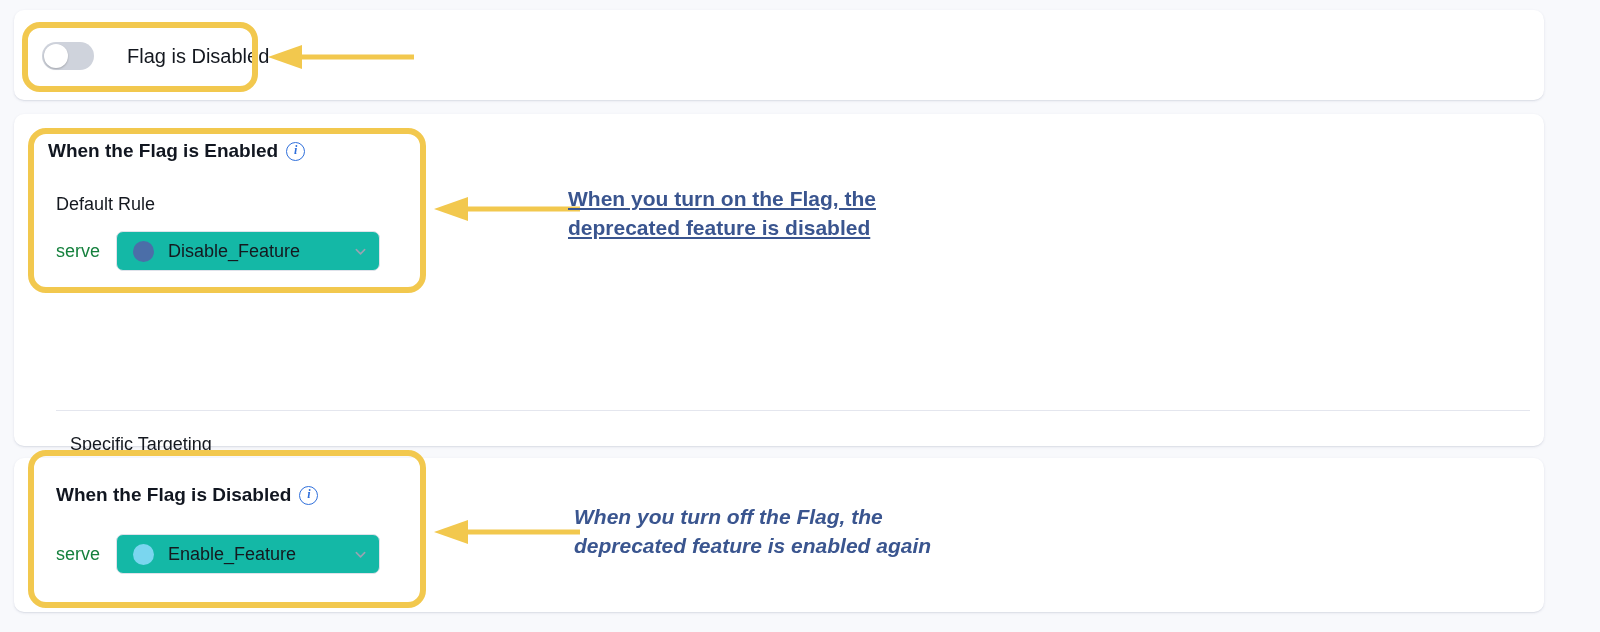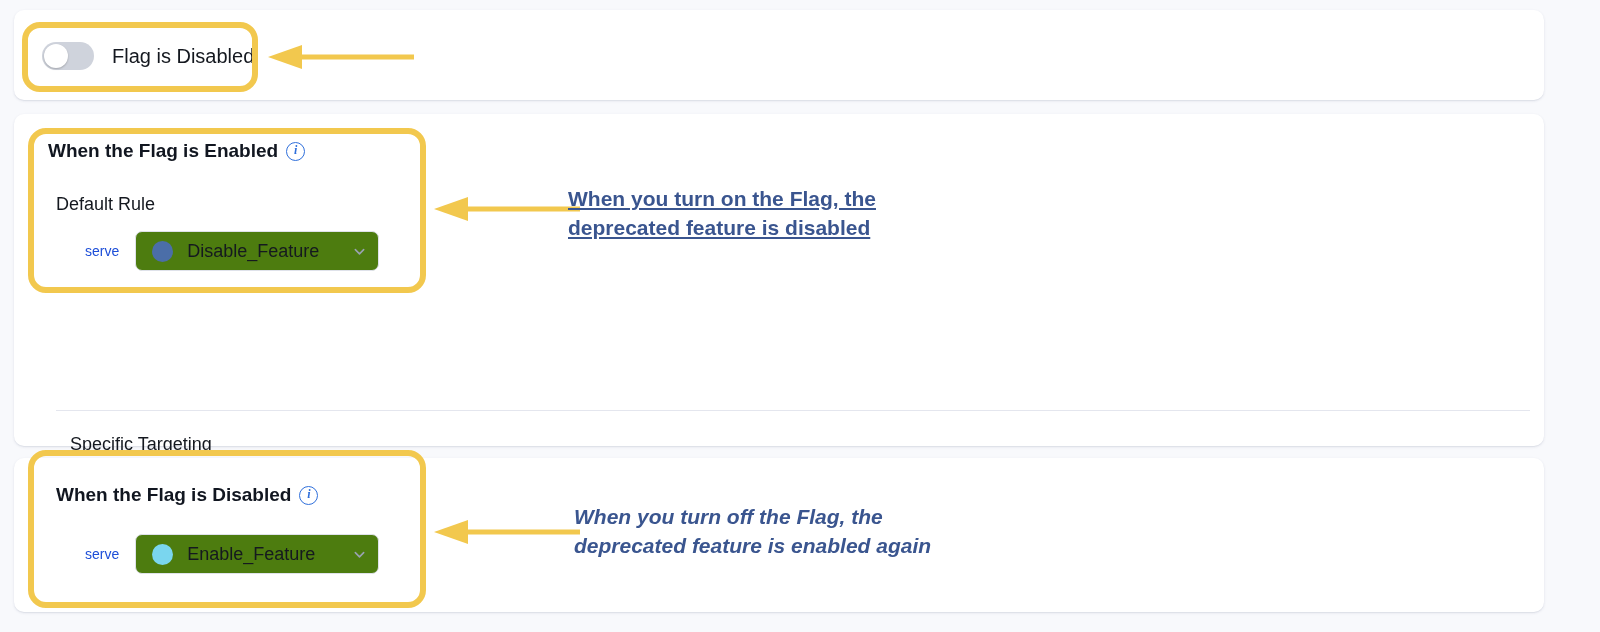--- a/index.html
+++ b/index.html
@@ -31,21 +31,21 @@
   #card-enabled { left: 14px; top: 114px; width: 1530px; height: 332px; }
   #card-disabled{ left: 14px; top: 458px; width: 1530px; height: 154px; }
 
   
   .toggle-row {
     position: absolute;
     left: 28px;
     top: 32px;
     display: flex;
     align-items: center;
-    gap: 18px;
+    gap: 33px;
   }
   .switch {
     width: 52px;
     height: 28px;
     border-radius: 14px;
     background: #cfd3dc;
     position: relative;
     flex: none;
   }
   .switch .knob {
@@ -99,30 +99,29 @@
   }
 
   
   .serve-row {
     position: absolute;
     display: flex;
     align-items: center;
     gap: 16px;
   }
   .serve-word {
-    font-size: 14px;
-    color: #1d4ed8;
-    margin-left: 29px;
+    font-size: 18px;
+    color: #15803d;
   }
   .select-box {
-    width: 244px;
+    width: 264px;
     height: 40px;
     border: 1px solid #dfe2ea;
     border-radius: 7px;
-    background: #4d7c0f;
+    background: #14b8a6;
     display: flex;
     align-items: center;
     padding: 0 12px 0 16px;
     box-sizing: border-box;
     gap: 14px;
   }
   .swatch {
     width: 21px;
     height: 21px;
     border-radius: 50%;

